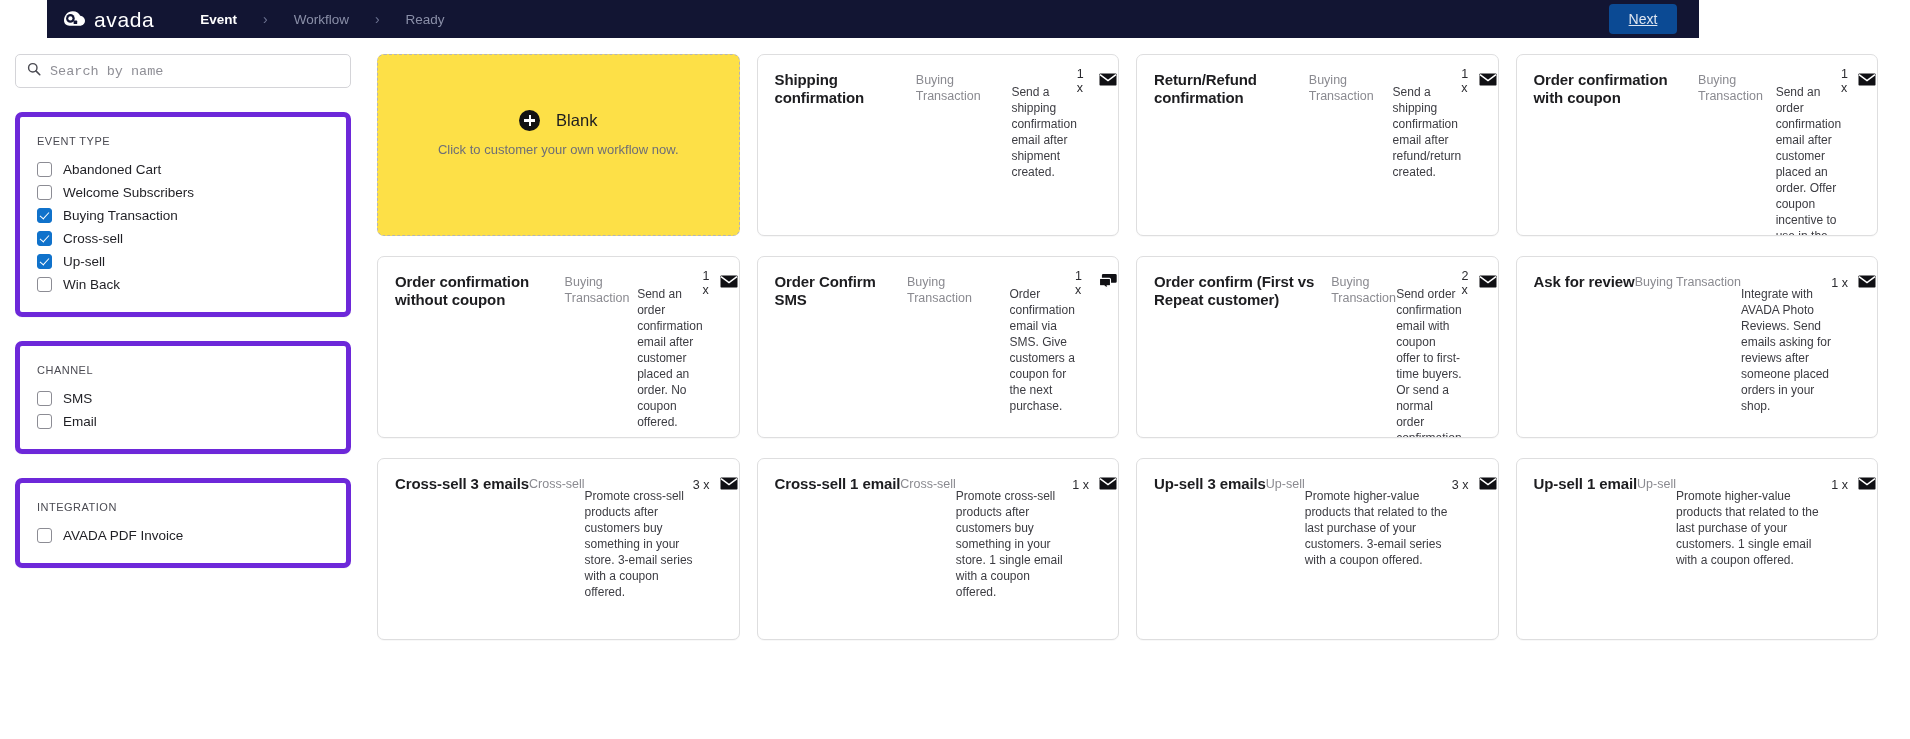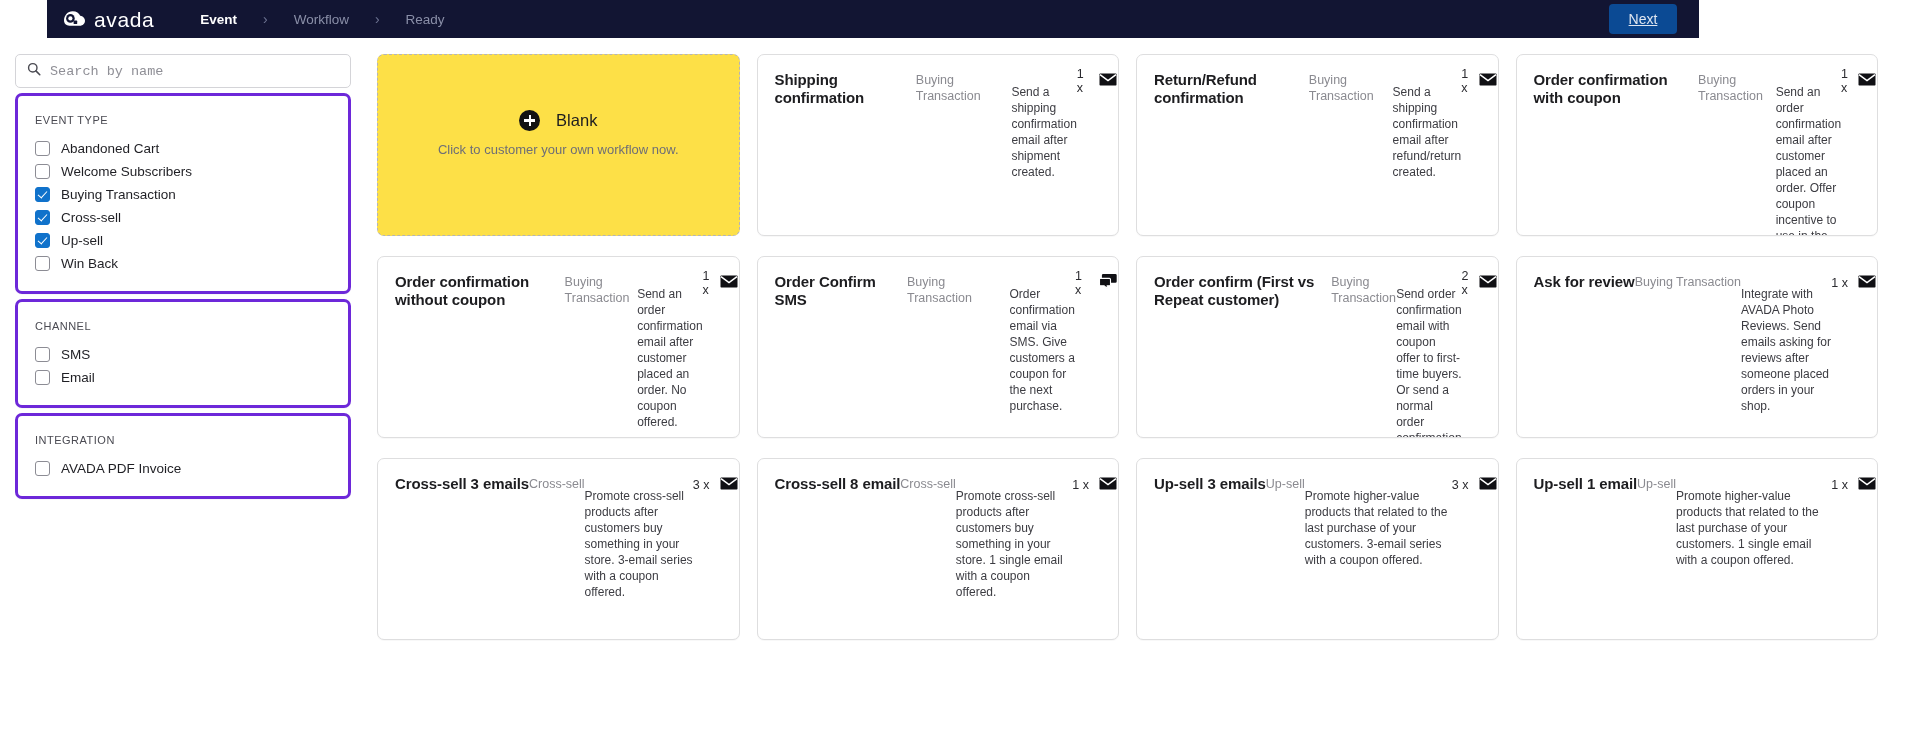--- a/index.html
+++ b/index.html
@@ -55,22 +55,22 @@
     background: #fff;
   }
   .search-input {
     border: none; outline: none; flex: 1;
     font-size: 13.5px; font-family: Liberation Mono, monospace; color: #1a1a1a;
     background: transparent;
   }
   .search-input::placeholder { color: #8f8f96; }
 
   .panel {
-    margin-top: 5px;
-    border: 3px solid #6d28d9; border-radius: 7px;
+    margin-top: 24px;
+    border: 5px solid #6d28d9; border-radius: 7px;
     background: #fff; padding: 18px 17px 16px 17px;
     box-shadow: 0 1px 1px rgba(0,0,0,.03);
   }
   .panel-title {
     font-size: 11px; letter-spacing: .5px; color: #4a4a52;
     text-transform: uppercase; margin-bottom: 11px;
   }
   .chk-row {
     display: flex; align-items: center; gap: 11px;
     height: 23px; cursor: pointer;
@@ -318,21 +318,21 @@
           <div class="card-sub">Cross-sell</div>
           <div class="card-desc">Promote cross-sell products after customers buy something in your store. 3-email series with a coupon offered.</div>
           <div class="card-foot">
             <span class="foot-count">3 x</span>
             <span class="foot-icon"><svg width="18" height="13" viewBox="0 0 18 13">
                 <rect x="0.5" y="0.5" width="17" height="12" rx="0.8" fill="#101014"></rect>
                 <path d="M1 1.6l8 6 8-6" fill="none" stroke="#ffffff" stroke-width="1.5"></path>
               </svg></span>
           </div>
         </div><div class="card">
-          <div class="card-title">Cross-sell 8 email</div>
+          <div class="card-title">Cross-sell 1 email</div>
           <div class="card-sub">Cross-sell</div>
           <div class="card-desc">Promote cross-sell products after customers buy something in your store. 1 single email with a coupon offered.</div>
           <div class="card-foot">
             <span class="foot-count">1 x</span>
             <span class="foot-icon"><svg width="18" height="13" viewBox="0 0 18 13">
                 <rect x="0.5" y="0.5" width="17" height="12" rx="0.8" fill="#101014"></rect>
                 <path d="M1 1.6l8 6 8-6" fill="none" stroke="#ffffff" stroke-width="1.5"></path>
               </svg></span>
           </div>
         </div><div class="card">

